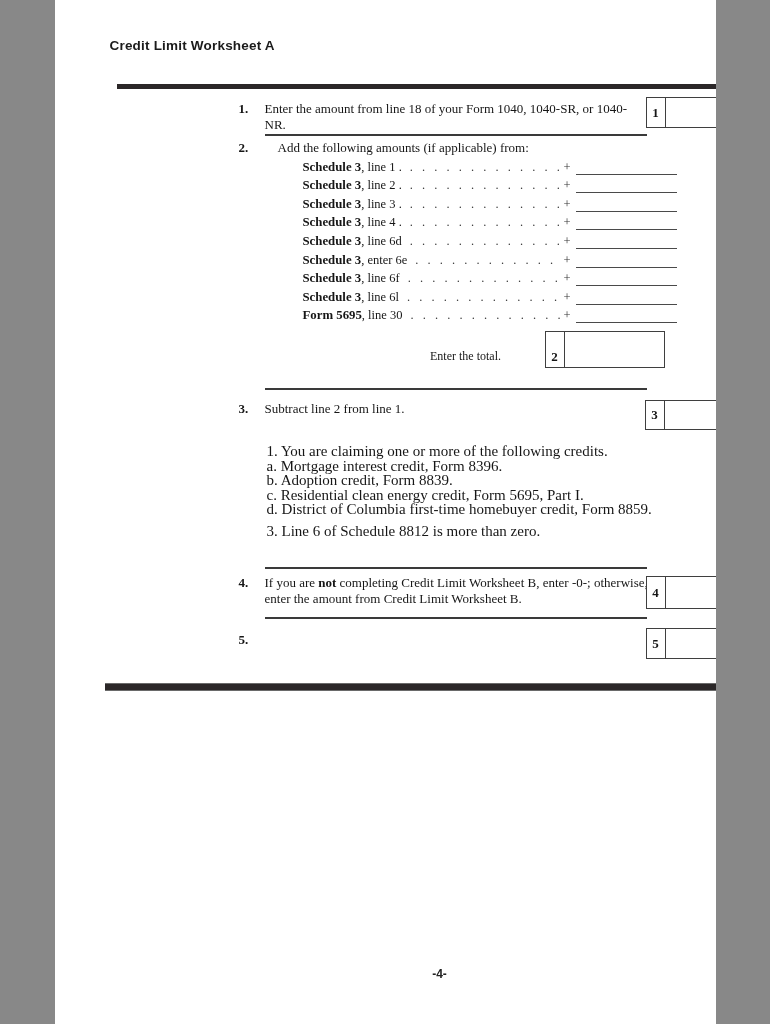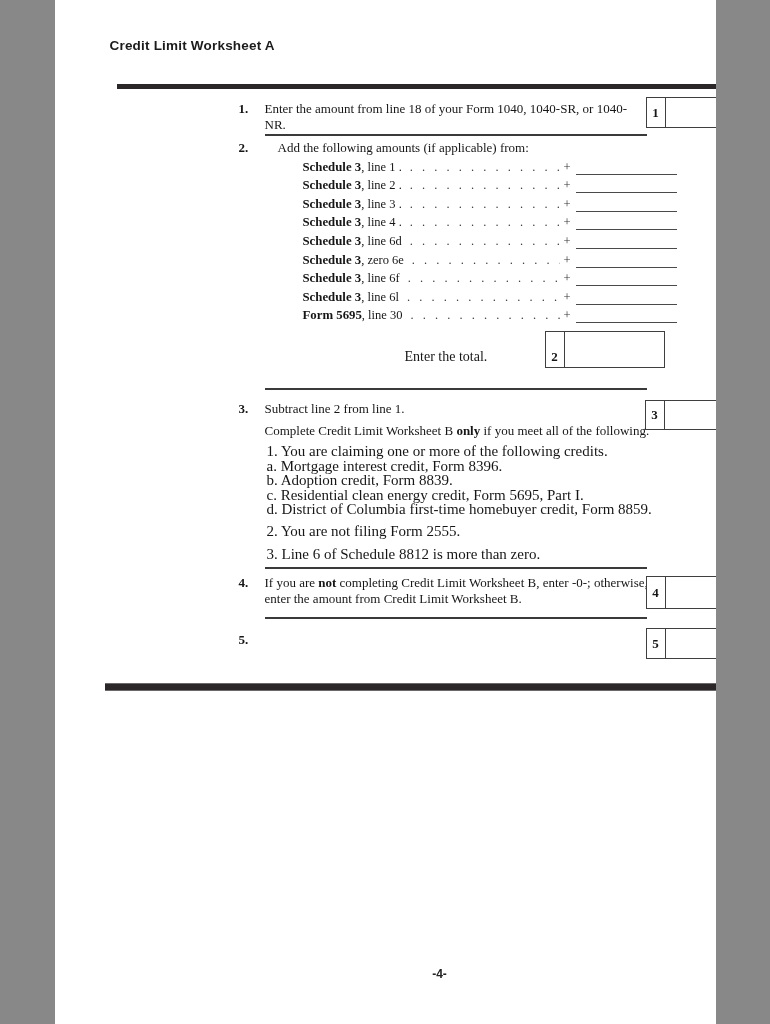--- a/index.html
+++ b/index.html
@@ -41,21 +41,21 @@
     word-spacing:6px;margin:0 4px 0 8px;
   }
   .row .plus{line-height:15px;width:12px;color:#333;}
   .row .amount-line{
     width:101px;height:13px;border-bottom:1.5px solid #4a4a4a;
     font-size:12px;text-align:right;
   }
   .conds{left:212px;top:444px;font-size:15px;line-height:14.6px;width:420px;}
   .conds .sub{margin-left:0;}
   .conds .gap{margin-top:7.5px;}
-  .total-label{left:350px;top:349px;width:122px;text-align:left;font-size:14px;}
+  .total-label{left:350px;top:349px;width:122px;text-align:center;font-size:12px;}
   .pagenum{
     left:0;top:967px;width:770px;text-align:center;
     font-family:"Liberation Sans", sans-serif;font-weight:bold;font-size:12px;color:#222;
   }
 </style>
 </head>
 <body>
 
 <div class="page">
 
@@ -98,21 +98,21 @@
       <span class="plus">+</span>
       <span class="amount-line"></span>
     </div>
     <div class="row">
       <span class="rlabel"><b>Schedule 3</b><span>, line 6d</span></span>
       <span class="dots">. . . . . . . . . . . . . . . . . . . . . . . .</span>
       <span class="plus">+</span>
       <span class="amount-line"></span>
     </div>
     <div class="row">
-      <span class="rlabel"><b>Schedule 3</b><span>, zero 6e</span></span>
+      <span class="rlabel"><b>Schedule 3</b><span>, enter 6e</span></span>
       <span class="dots">. . . . . . . . . . . . . . . . . . . . . . . .</span>
       <span class="plus">+</span>
       <span class="amount-line"></span>
     </div>
     <div class="row">
       <span class="rlabel"><b>Schedule 3</b><span>, line 6f</span></span>
       <span class="dots">. . . . . . . . . . . . . . . . . . . . . . . .</span>
       <span class="plus">+</span>
       <span class="amount-line"></span>
     </div>
@@ -136,29 +136,27 @@
     <span class="bfield"></span>
   </div>
   <div class="abs sep" style="top:388px;"></div>
 
   <div class="abs num" style="left:184px;top:401px;">3.</div>
   <div class="abs btext" style="left:210px;top:401px;width:370px;">Subtract line 2 from line 1.</div>
   <div class="entrybox" style="left:590px;top:400px;width:120px;height:30px;">
     <span class="bnum">3</span>
     <span class="bfield"></span>
   </div>
-  <div class="abs btext" style="left:210px;top:423px;width:420px;"><span>Complete Credit Limit Worksheet B </span><b>only</b><span> if you meet all of the following.</span></div>
 
   <div class="abs conds">
     <div>1. You are claiming one or more of the following credits.</div>
     <div class="sub">a. Mortgage interest credit, Form 8396.</div>
     <div class="sub">b. Adoption credit, Form 8839.</div>
     <div class="sub">c. Residential clean energy credit, Form 5695, Part I.</div>
     <div class="sub">d. District of Columbia first-time homebuyer credit, Form 8859.</div>
-    <div class="gap">2. You are not filing Form 2555.</div>
     <div class="gap">3. Line 6 of Schedule 8812 is more than zero.</div>
   </div>
 
   <div class="abs sep" style="top:567px;"></div>
 
   <div class="abs num" style="left:184px;top:575px;">4.</div>
   <div class="abs btext" style="left:210px;top:575px;width:384px;"><span>If you are </span><b>not</b><span> completing Credit Limit Worksheet B, enter -0-; otherwise, enter the amount from Credit Limit Worksheet B.</span></div>
   <div class="entrybox" style="left:591px;top:576px;width:119px;height:33px;">
     <span class="bnum">4</span>
     <span class="bfield"></span>

